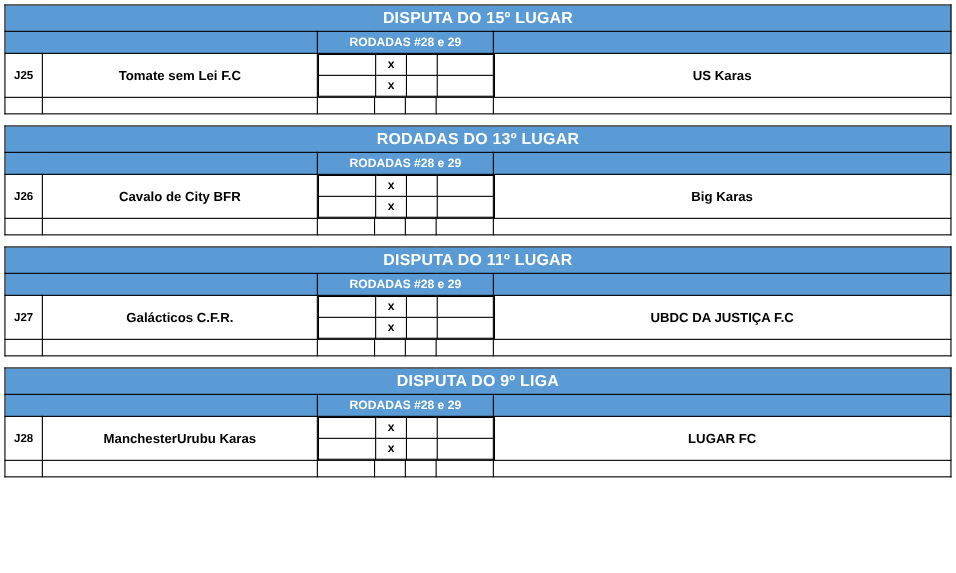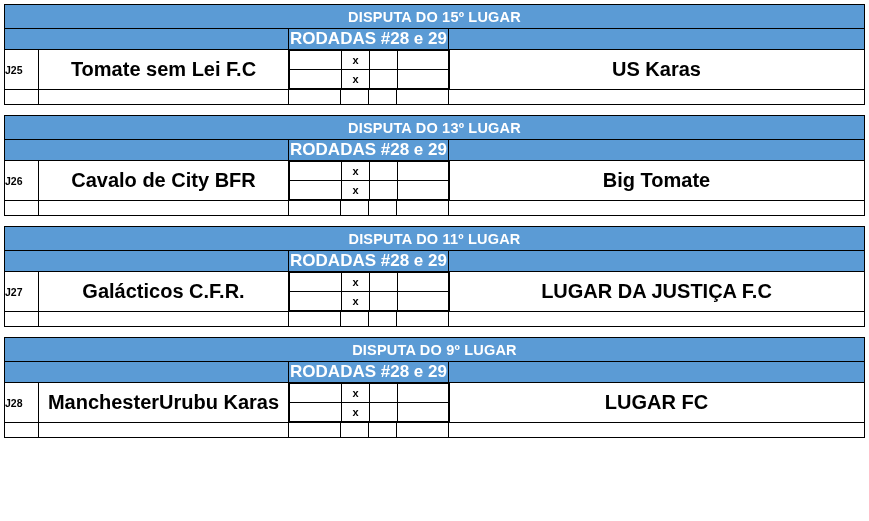--- a/index.html
+++ b/index.html
@@ -45,35 +45,35 @@
     height: 19px;
   }
   .round-row td.side {
     background: #5b9bd5;
     border: 1px solid #000000;
   }
   .round-row td.rounds {
     background: #5b9bd5;
     color: #ffffff;
     font-weight: bold;
-    font-size: 17px;
+    font-size: 11px;
     text-align: center;
   }
   .match-row td {
     height: 36px;
   }
   .code-cell {
     font-size: 10.5px;
     font-weight: bold;
     color: #000000;
-    text-align: left;
+    text-align: center;
     padding-left: 3px;
   }
   .team-cell {
-    font-size: 20px;
+    font-size: 12px;
     font-weight: bold;
     color: #000000;
     text-align: center;
   }
   .score-wrap {
     width: 100%;
     height: 36px;
     border-collapse: collapse;
     table-layout: fixed;
   }
@@ -166,21 +166,21 @@
       <col style="width:34px">
       <col style="width:250px">
       <col style="width:52px">
       <col style="width:28px">
       <col style="width:28px">
       <col style="width:52px">
       <col>
     </colgroup>
     <tbody>
         <tr class="title-row">
-      <td colspan="7">DISPUTA DO 13º LUGAR</td>
+      <td colspan="7">RODADAS DO 13º LUGAR</td>
     </tr>
     <tr class="round-row">
       <td colspan="2" class="side"></td>
       <td colspan="4" class="rounds">RODADAS #28 e 29</td>
       <td class="side"></td>
     </tr>
     <tr class="match-row">
       <td class="code-cell">J26</td>
       <td class="team-cell">Cavalo de City BFR</td>
       <td colspan="4" class="score-cell">
@@ -200,21 +200,21 @@
           </tr>
           <tr>
             <td></td>
             <td class="x">x</td>
             <td></td>
             <td></td>
           </tr>
         </tbody>
             </table>
       </td>
-      <td class="team-cell">Big Tomate</td>
+      <td class="team-cell">Big Karas</td>
     </tr>
     <tr class="blank-row">
       <td></td>
       <td></td>
       <td></td>
       <td></td>
       <td></td>
       <td></td>
       <td></td>
     </tr>
@@ -260,21 +260,21 @@
           </tr>
           <tr>
             <td></td>
             <td class="x">x</td>
             <td></td>
             <td></td>
           </tr>
         </tbody>
             </table>
       </td>
-      <td class="team-cell">LUGAR DA JUSTIÇA F.C</td>
+      <td class="team-cell">UBDC DA JUSTIÇA F.C</td>
     </tr>
     <tr class="blank-row">
       <td></td>
       <td></td>
       <td></td>
       <td></td>
       <td></td>
       <td></td>
       <td></td>
     </tr>
@@ -286,21 +286,21 @@
       <col style="width:34px">
       <col style="width:250px">
       <col style="width:52px">
       <col style="width:28px">
       <col style="width:28px">
       <col style="width:52px">
       <col>
     </colgroup>
     <tbody>
         <tr class="title-row">
-      <td colspan="7">DISPUTA DO 9º LUGAR</td>
+      <td colspan="7">DISPUTA DO 9º LIGA</td>
     </tr>
     <tr class="round-row">
       <td colspan="2" class="side"></td>
       <td colspan="4" class="rounds">RODADAS #28 e 29</td>
       <td class="side"></td>
     </tr>
     <tr class="match-row">
       <td class="code-cell">J28</td>
       <td class="team-cell">ManchesterUrubu Karas</td>
       <td colspan="4" class="score-cell">

